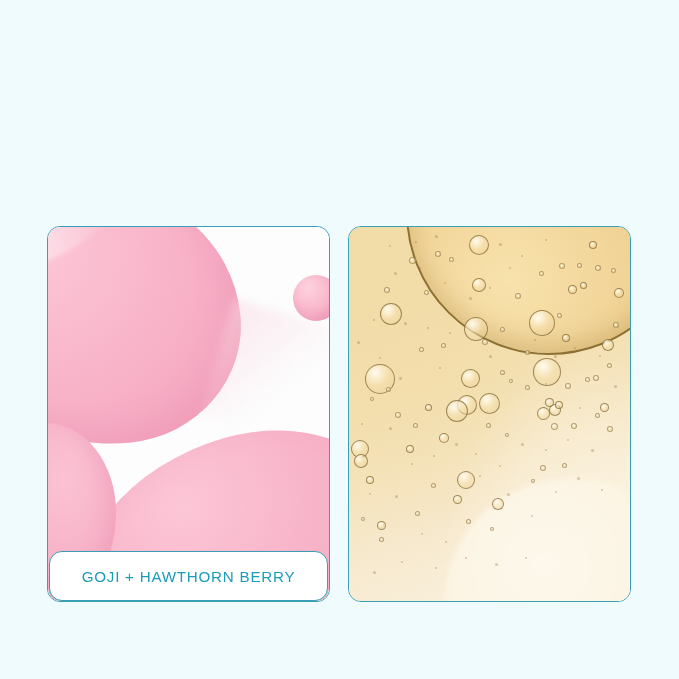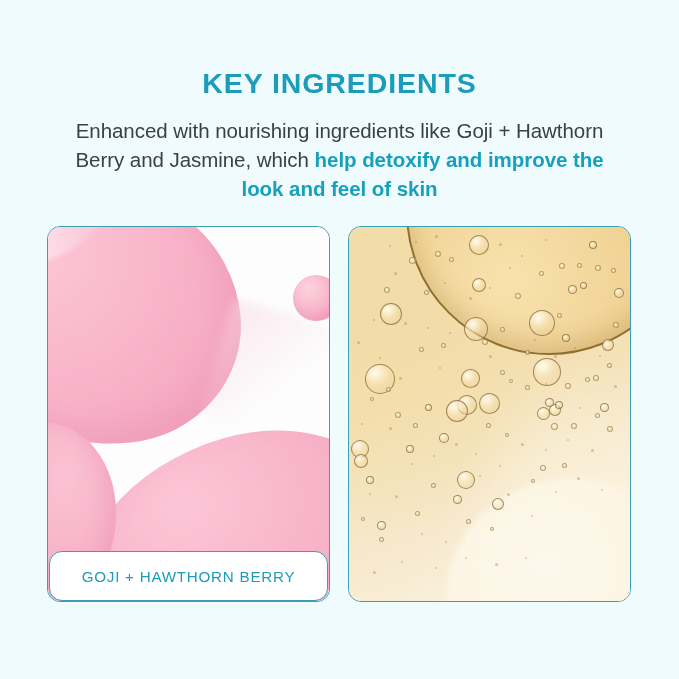--- a/index.html
+++ b/index.html
@@ -218,25 +218,21 @@
     position: absolute;
     border-radius: 50%;
     background: rgba(142,112,56,0.34);
   }
 </style>
 </head>
 <body>
 
 <div class="page">
 
-  <div class="heading">KEY INGREDIENTS</div>
-
-  <div class="subtitle">
-    <span>Enhanced with nourishing ingredients like Goji + Hawthorn Berry and Jasmine, which </span><span class="accent">help detoxify and improve the look and feel of skin</span>
-  </div>
+
 
   <div class="cards">
 
     <div class="card left">
       <div class="card-media">
         <div class="goji-art">
           <div class="blob blob-main"></div>
           <div class="blob blob-main-hl"></div>
           <div class="blob blob-dot"></div>
           <div class="sheen"></div>

